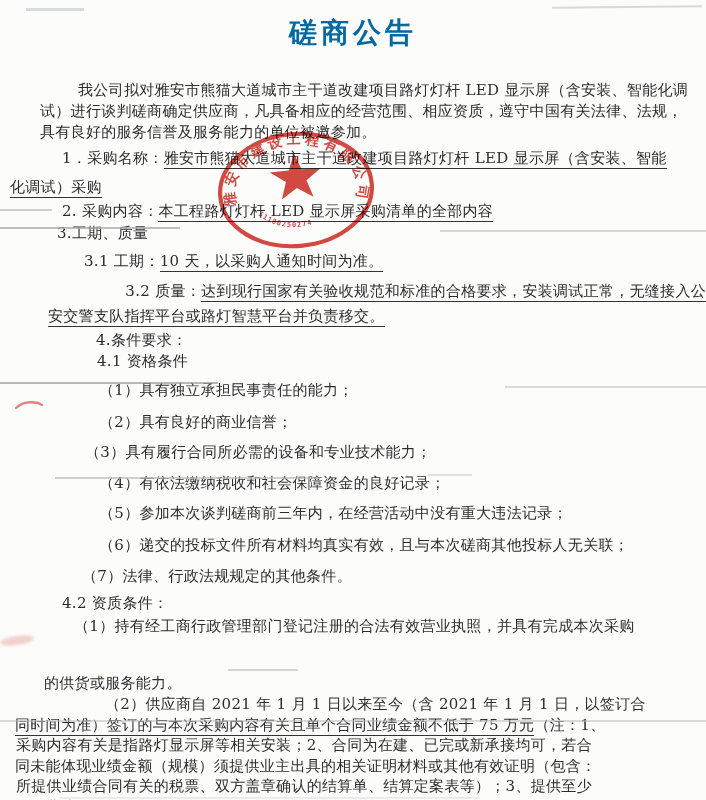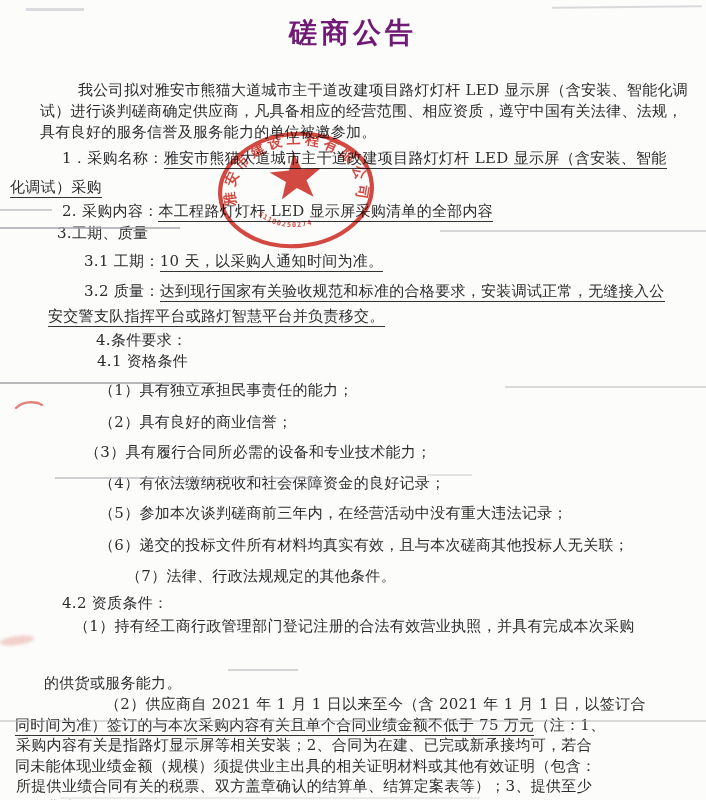--- a/index.html
+++ b/index.html
@@ -4,21 +4,21 @@
 <style>
   html,body{margin:0;padding:0;background:#e8e8e8;}
   .page{
     position:relative;width:706px;height:800px;background:#fcfcfb;
     overflow:hidden;margin:0 auto;
     font-family:"DejaVu Serif","Liberation Serif",serif;
     color:#2d2d2f;font-size:15px;
   }
   .title{
     text-align:center;font-weight:bold;font-size:28px;line-height:38px;
-    letter-spacing:4px;margin-top:14px;color:#701a75;
+    letter-spacing:4px;margin-top:14px;color:#0369a1;
   }
   .ln{line-height:21px;white-space:nowrap;letter-spacing:.3px;}
   .ln2{line-height:20.5px;white-space:nowrap;letter-spacing:.3px;}
   .u{border-bottom:1.5px solid #333336;padding-bottom:1px;}
   .artifact{position:absolute;pointer-events:none;}
   .seal{
     position:absolute;left:211px;top:126px;
     mix-blend-mode:multiply;opacity:.88;
     transform:rotate(-5deg);
   }
@@ -60,34 +60,34 @@
 
   <div class="ln" style="margin-top:5px;padding-left:62px;"><span>1．采购名称：</span><span class="u">雅安市熊猫大道城市主干道改建项目路灯灯杆 LED 显示屏（含安装、智能</span></div>
   <div class="ln" style="margin-top:8px;padding-left:10px;"><span class="u">化调试）采购</span></div>
 
   <div class="ln" style="margin-top:3px;padding-left:62px;"><span>2. 采购内容：</span><span class="u">本工程路灯灯杆 LED 显示屏采购清单的全部内容</span></div>
 
   <div class="ln" style="margin-top:1px;padding-left:57px;">3.工期、质量</div>
 
   <div class="ln" style="margin-top:7px;padding-left:84px;"><span>3.1 工期：</span><span class="u">10 天，以采购人通知时间为准。</span></div>
 
-  <div class="ln" style="margin-top:9px;padding-left:84px;"><span>3.2 质量：</span><span class="u">达到现行国家有关验收规范和标准的合格要求，安装调试正常，无缝接入公</span></div>
+  <div class="ln" style="margin-top:9px;padding-left:84px;text-align:right;"><span>3.2 质量：</span><span class="u">达到现行国家有关验收规范和标准的合格要求，安装调试正常，无缝接入公</span></div>
   <div class="ln" style="margin-top:4px;padding-left:48px;"><span class="u">安交警支队指挥平台或路灯智慧平台并负责移交。</span></div>
 
   <div class="ln" style="margin-top:3px;padding-left:96px;">4.条件要求：</div>
 
   <div class="ln" style="margin-top:0;padding-left:97px;">4.1 资格条件</div>
 
   <div class="ln" style="margin-top:8px;padding-left:99px;">（1）具有独立承担民事责任的能力；</div>
   <div class="ln" style="margin-top:11px;padding-left:99px;">（2）具有良好的商业信誉；</div>
   <div class="ln" style="margin-top:9px;padding-left:85px;">（3）具有履行合同所必需的设备和专业技术能力；</div>
   <div class="ln" style="margin-top:10px;padding-left:99px;">（4）有依法缴纳税收和社会保障资金的良好记录；</div>
   <div class="ln" style="margin-top:9px;padding-left:99px;">（5）参加本次谈判磋商前三年内，在经营活动中没有重大违法记录；</div>
   <div class="ln" style="margin-top:11px;padding-left:99px;">（6）递交的投标文件所有材料均真实有效，且与本次磋商其他投标人无关联；</div>
-  <div class="ln" style="margin-top:10px;padding-left:82px;margin-left:44px;">（7）法律、行政法规规定的其他条件。</div>
+  <div class="ln" style="margin-top:10px;padding-left:82px;">（7）法律、行政法规规定的其他条件。</div>
 
   <div class="ln" style="margin-top:6px;padding-left:62px;">4.2 资质条件：</div>
 
   <div class="ln" style="margin-top:2px;padding-left:74px;">（1）持有经工商行政管理部门登记注册的合法有效营业执照，并具有完成本次采购</div>
   <div class="ln" style="padding-left:44px;margin-top:36px;">的供货或服务能力。</div>
 
   <div class="ln2" style="padding-left:105px;">（2）供应商自 2021 年 1 月 1 日以来至今（含 2021 年 1 月 1 日，以签订合</div>
   <div class="ln2" style="padding-left:15px;"><span class="u">同时间为准）签订的与本次采购内容有关且单个合同业绩金额不低于 75 万元</span><span>（注：1、</span></div>
   <div class="ln2" style="padding-left:16px;">采购内容有关是指路灯显示屏等相关安装；2、合同为在建、已完或新承接均可，若合</div>
   <div class="ln2" style="padding-left:15px;">同未能体现业绩金额（规模）须提供业主出具的相关证明材料或其他有效证明（包含：</div>

